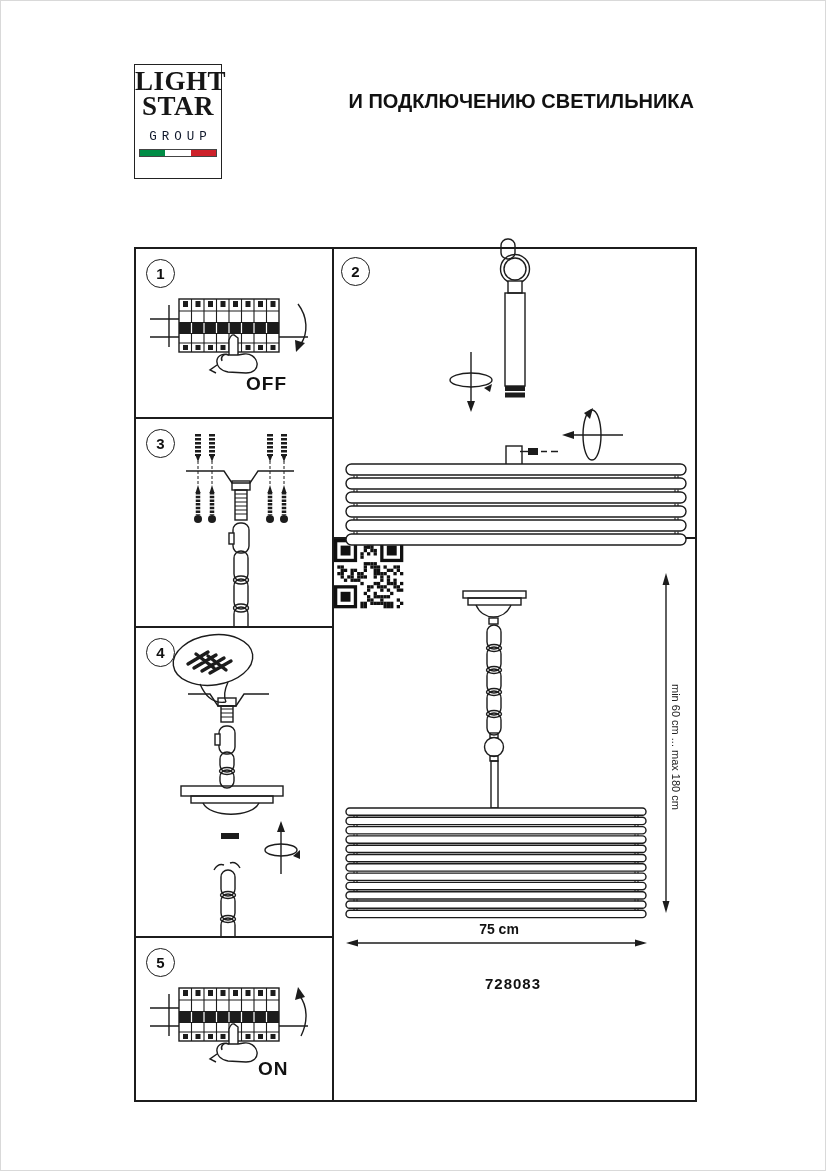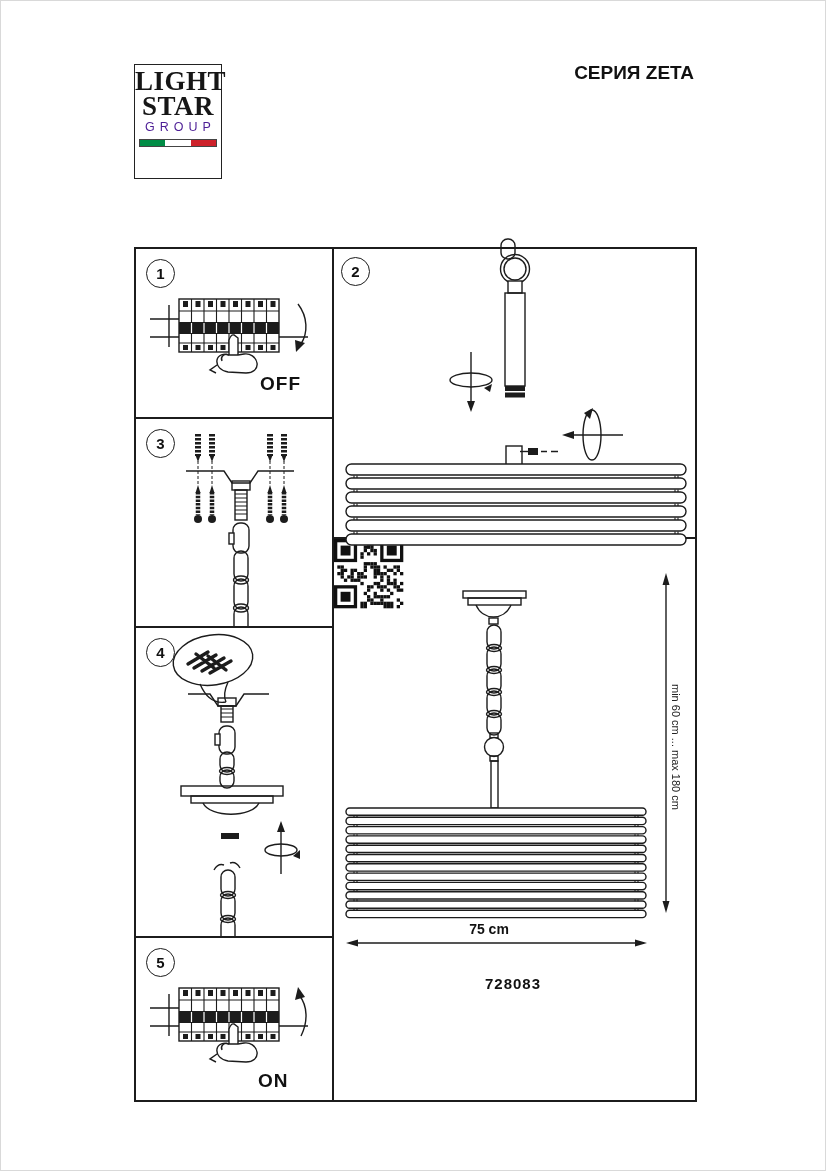--- a/index.html
+++ b/index.html
@@ -5,22 +5,22 @@
   html,body{margin:0;padding:0;}
   body{width:826px;height:1171px;position:relative;background:#fff;
        font-family:"Liberation Sans",sans-serif;color:#111;}
   .page{position:absolute;inset:0;border:1px solid #d9d9d9;}
   
   .logo-box{position:absolute;left:133px;top:63px;width:88px;height:115px;
             border:1.5px solid #222;box-sizing:border-box;text-align:center;
             padding-top:4px;background:#fff;}
   .logo-word{font-family:"Liberation Serif",serif;font-weight:700;font-size:27px;
              line-height:25px;letter-spacing:.5px;color:#161616;}
-  .logo-group{font-size:12.5px;letter-spacing:5px;color:#4c1d95;margin-top:1px;
-              padding-left:5px;}
+  .logo-group{font-size:12.5px;letter-spacing:5px;color:#0f172a;margin-top:11px;
+              padding-left:5px;font-family:Liberation Mono, monospace;}
   .flag{width:78px;height:8px;margin:5px auto 0;border:1px solid #444;
         display:flex;box-sizing:border-box;}
   .flag span{flex:1;}
   .hdr{position:absolute;top:58px;right:131px;text-align:right;font-weight:700;}
   .hdr .l1{font-size:19px;line-height:28px;}
   .hdr .l2{font-size:20px;line-height:27px;}
   .hdr .gap{height:29px;}
   
   .grid{position:absolute;left:133px;top:246px;width:563px;height:855px;}
   .panel{position:absolute;border:2px solid #1c1c1c;box-sizing:border-box;background:#fff;}
@@ -38,21 +38,21 @@
   
   .s{stroke:#1c1c1c;stroke-width:1.4;fill:none;}
   .s2{stroke:#1c1c1c;stroke-width:1.1;fill:none;}
   .f{fill:#1c1c1c;stroke:none;}
   .wf{fill:#fff;stroke:#1c1c1c;stroke-width:1.4;}
   .wl{stroke:#fff;stroke-width:1.2;fill:none;}
   .dash{stroke:#1c1c1c;stroke-width:1;fill:none;stroke-dasharray:3,2;}
   
   .vlabel{position:absolute;left:336px;top:88px;height:240px;writing-mode:vertical-rl;
           text-align:center;font-size:11px;color:#222;}
-  .wlabel{position:absolute;left:110px;top:382px;width:90px;text-align:center;
+  .wlabel{position:absolute;left:120px;top:382px;width:90px;text-align:center;
           font-size:14px;font-weight:600;}
   .article{position:absolute;left:79px;top:436px;width:200px;text-align:center;
            font-size:15px;font-weight:700;letter-spacing:1px;}
   .qr{position:absolute;left:142px;top:467px;}
 </style>
 </head>
 <body>
 
 <div class="page">
 
@@ -61,22 +61,22 @@
     <div class="logo-word">STAR</div>
     <div class="logo-group">GROUP</div>
     <div class="flag">
       <span style="background:#008C45"></span>
       <span style="background:#FFFFFF"></span>
       <span style="background:#CD212A"></span>
     </div>
   </div>
 
   <div class="hdr">
-    <div class="l1">СЕРИЯ ZETA</div>
     <div class="gap"></div>
+    <div class="l2">И ПОДКЛЮЧЕНИЮ СВЕТИЛЬНИКА</div>
   </div>
 
   <div class="grid">
 
     <div class="panel" id="p1">
       <div class="badge">1</div>
       <svg width="196" height="168" viewBox="0 0 196 168">
 
         <path class="s" d="M14,70 H43 M14,88 H43 M143,88 H172 M33,56 V98"></path>
 
@@ -92,21 +92,21 @@
 
         <path class="s" d="M162,55 C172,68 172,84 165,95"></path>
         <polygon class="f" points="159,91 169,94 160,103"></polygon>
 
         <g>
           <path class="wf" d="M93,106 L93,91 Q95,85 98,86 L102,89 L102,106"></path>
           <path class="wf" d="M93,106 C88,104 82,106 81,111 C80,117 85,122 92,123 L110,124 C117,124 122,120 121,114 C120,108 114,104 108,105 L102,106 Z"></path>
           <path class="s" d="M86,112 C84,108 88,104 93,106 M81,116 l-7,5 6,3"></path>
         </g>
       </svg>
-      <div class="switch-label" style="left:124px;top:124px;">OFF</div>
+      <div class="switch-label" style="left:110px;top:124px;">OFF</div>
     </div>
 
     <div class="panel" id="p3">
       <div class="badge">3</div>
       <svg width="196" height="207" viewBox="0 0 196 207">
 
         <path class="s" d="M50,52 H88 L96,64 H114 L122,52 H158"></path>
 
         <path class="dash" d="M62,42 V66 M76,42 V66 M134,42 V66 M148,42 V66"></path>
 
@@ -207,21 +207,21 @@
         <path class="f" d="M47,96h5v5h-5z M59.5,96h5v5h-5z M72,96h5v5h-5z M84.5,96h5v5h-5z M97,96h5v5h-5z M109.5,96h5v5h-5z M122,96h5v5h-5z M134.5,96h5v5h-5z"></path>
 
         <path class="s" d="M165,98 C172,84 172,68 163,57"></path>
         <polygon class="f" points="159,62 169,59 162,49"></polygon>
         <g>
           <path class="wf" d="M93,106 L93,91 Q95,85 98,86 L102,89 L102,106"></path>
           <path class="wf" d="M93,106 C88,104 82,106 81,111 C80,117 85,122 92,123 L110,124 C117,124 122,120 121,114 C120,108 114,104 108,105 L102,106 Z"></path>
           <path class="s" d="M86,112 C84,108 88,104 93,106 M81,116 l-7,5 6,3"></path>
         </g>
       </svg>
-      <div class="switch-label" style="left:122px;top:132px;">ON</div>
+      <div class="switch-label" style="left:122px;top:120px;">ON</div>
     </div>
 
     <div class="panel" id="p2">
       <div class="badge" style="left:7px;top:8px;">2</div>
       <svg width="361" height="288" viewBox="0 0 361 288">
 
         <rect class="s" x="167" y="-10" width="14" height="20" rx="6.5"></rect>
 
         <circle class="s" cx="181" cy="20" r="14.5"></circle>
         <circle class="s" cx="181" cy="20" r="11"></circle>

